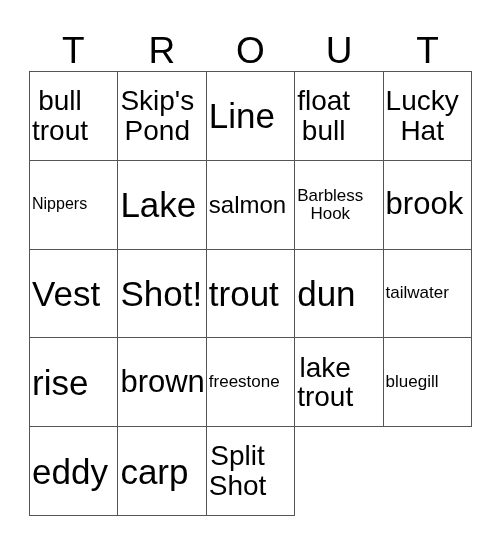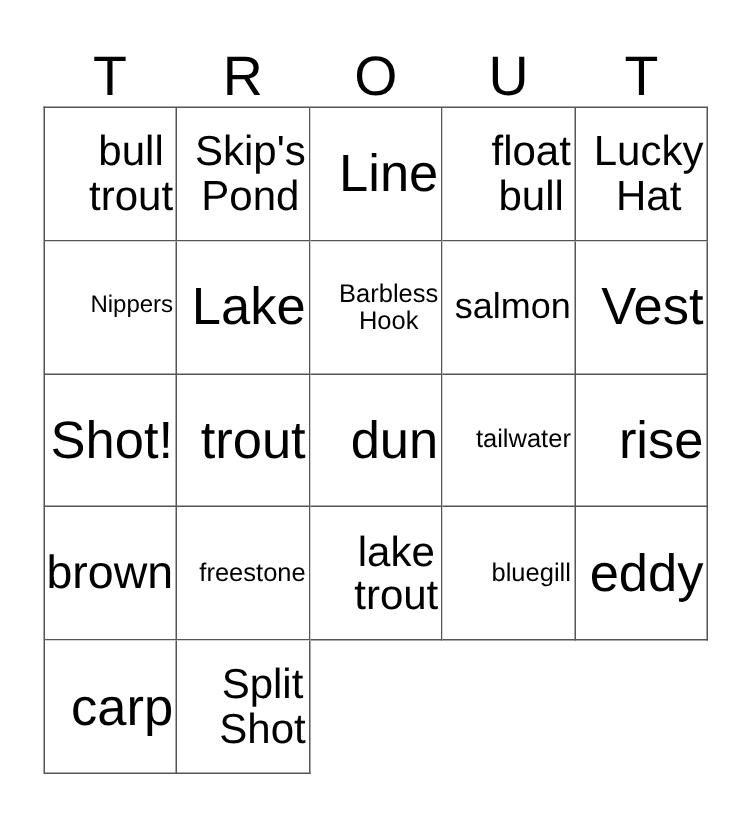--- a/index.html
+++ b/index.html
@@ -60,21 +60,21 @@
     grid-template-columns: repeat(5, 1fr);
     grid-template-rows: repeat(5, 1fr);
   }
 
   .cell {
     border-right: 1px solid #555555;
     border-bottom: 1px solid #555555;
     box-sizing: border-box;
     display: flex;
     align-items: center;
-    justify-content: flex-end;
+    justify-content: flex-start;
     text-align: center;
     overflow: hidden;
     padding: 1px 2px;
     background: #ffffff;
   }
 
   .cell-text {
     display: block;
     line-height: 1.06;
     color: #000000;
@@ -122,26 +122,29 @@
       <div class="cell fs-lg">
         <span class="cell-text">Lucky
 Hat</span>
       </div>
       <div class="cell fs-sm">
         <span class="cell-text">Nippers</span>
       </div>
       <div class="cell fs-xxl">
         <span class="cell-text">Lake</span>
       </div>
+      <div class="cell fs-md">
+        <span class="cell-text">salmon</span>
+      </div>
       <div class="cell fs-xs">
         <span class="cell-text">Barbless
 Hook</span>
       </div>
-      <div class="cell fs-md">
-        <span class="cell-text">salmon</span>
+      <div class="cell fs-xl">
+        <span class="cell-text">brook</span>
       </div>
       <div class="cell fs-xxl">
         <span class="cell-text">Vest</span>
       </div>
       <div class="cell fs-xxl">
         <span class="cell-text">Shot!</span>
       </div>
       <div class="cell fs-xxl">
         <span class="cell-text">trout</span>
       </div>

